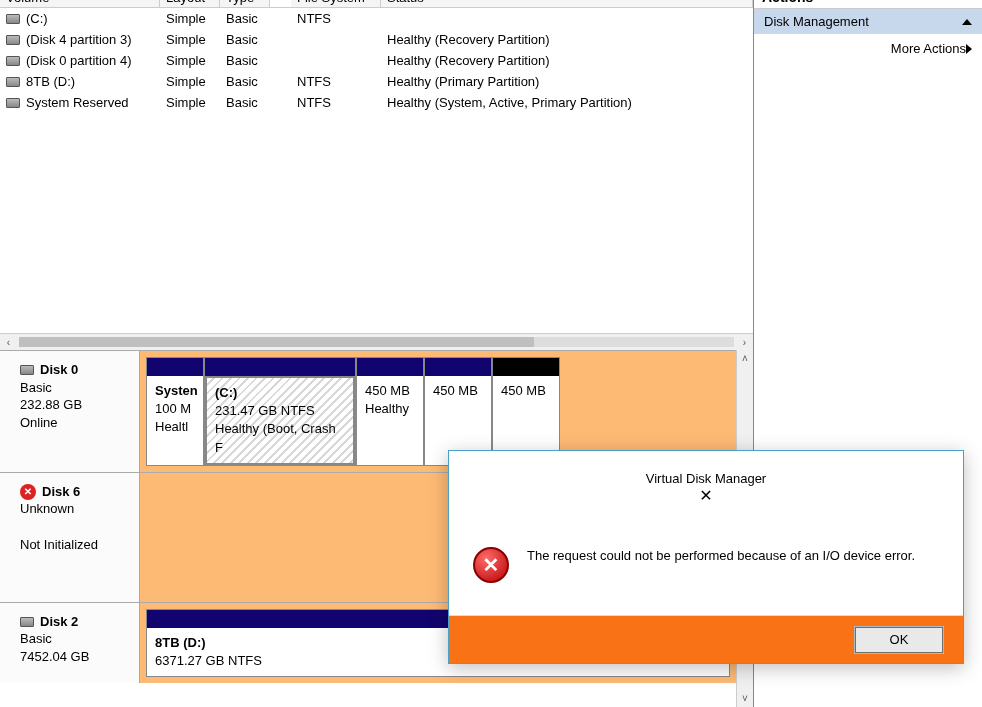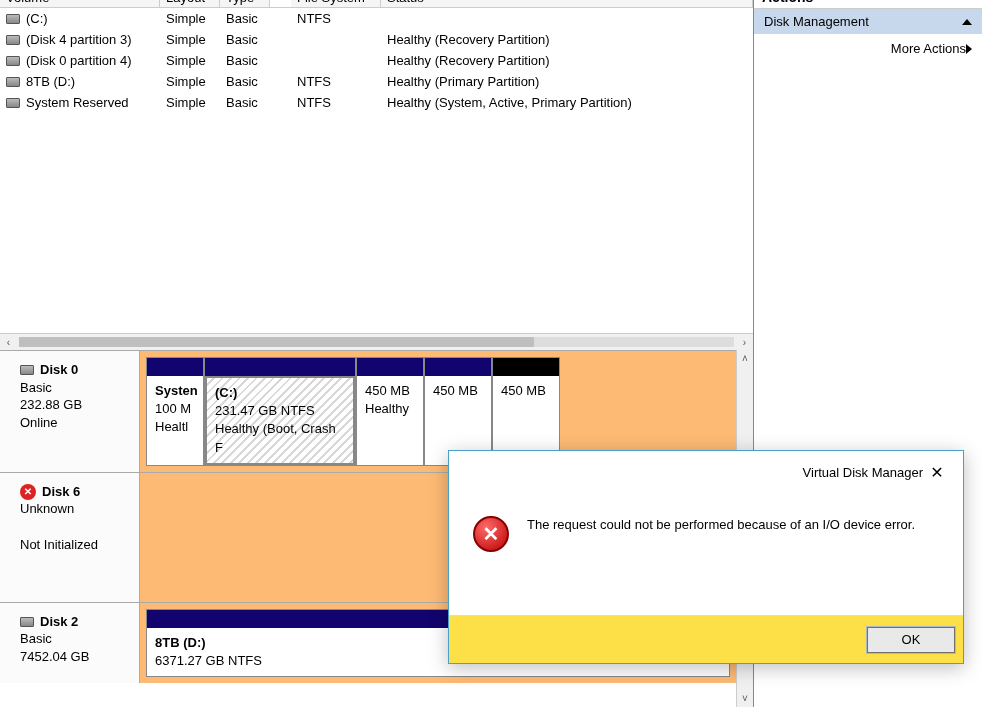--- a/index.html
+++ b/index.html
@@ -42,26 +42,26 @@
 .part.hatched .part-body { background: repeating-linear-gradient(135deg,#fff 0,#fff 4px,#d8d8d8 4px,#d8d8d8 6px); border: 2px solid #888; }
 .part .vname { font-weight: bold; }
 
 .vscroll { width: 17px; background: #f0f0f0; border-left: 1px solid #ccc; display:flex; flex-direction:column; }
 .vsbtn { height:17px; display:flex; align-items:center; justify-content:center; font-size:10px; color:#555; }
 
 .err-icon { width: 16px; height: 16px; border-radius: 50%; background: #d22; color:#fff; display:inline-flex; align-items:center; justify-content:center; font-size:10px; font-weight:bold; flex-shrink:0; }
 
 
 .dlg { position: absolute; left: 448px; top: 450px; width: 516px; height: 214px; background: #fff; border: 1px solid #49a0c8; box-shadow: 0 4px 18px rgba(0,0,0,0.25); z-index: 50; }
-.dlg-title { display: flex; align-items: center; justify-content: flex-end; padding: 12px 12px; font-size: 14px; }
+.dlg-title { display: flex; align-items: center; justify-content: space-between; padding: 20px 12px; font-size: 14px; flex-direction: column; }
 .dlg-close { font-size: 16px; cursor: pointer; font-weight: normal; width: 28px; text-align: center; }
 .dlg-body { display: flex; align-items: flex-start; gap: 18px; padding: 22px 24px 0 24px; }
 .dlg-icon { width: 36px; height: 36px; border-radius: 50%; background: radial-gradient(circle at 35% 30%, #ff6b6b, #b00); border: 2px solid #800; display:flex; align-items:center; justify-content:center; color:#fff; font-size:20px; font-weight:bold; flex-shrink:0; }
 .dlg-msg { font-size: 13px; line-height: 1.4; }
-.dlg-foot { position: absolute; bottom: 0; left:0; right:0; height: 48px; background: #fde047; border-top: 1px solid #dcdcdc; display:flex; align-items:center; justify-content:flex-end; padding: 0 8px; }
+.dlg-foot { position: absolute; bottom: 0; left:0; right:0; height: 48px; background: #f97316; border-top: 1px solid #dcdcdc; display:flex; align-items:center; justify-content:flex-end; padding: 0 20px; }
 .dlg-ok { width: 88px; height: 26px; border: 1px solid #707070; background: #e9e9e9; font-size: 13px; box-shadow: 0 0 0 1px #aeb8c2; }
 </style>
 </head>
 <body>
 
 <div class="app">
   <div class="main">
 
     <div class="vol-list">
       <div class="vol-head" style="margin-top:-12px;">

